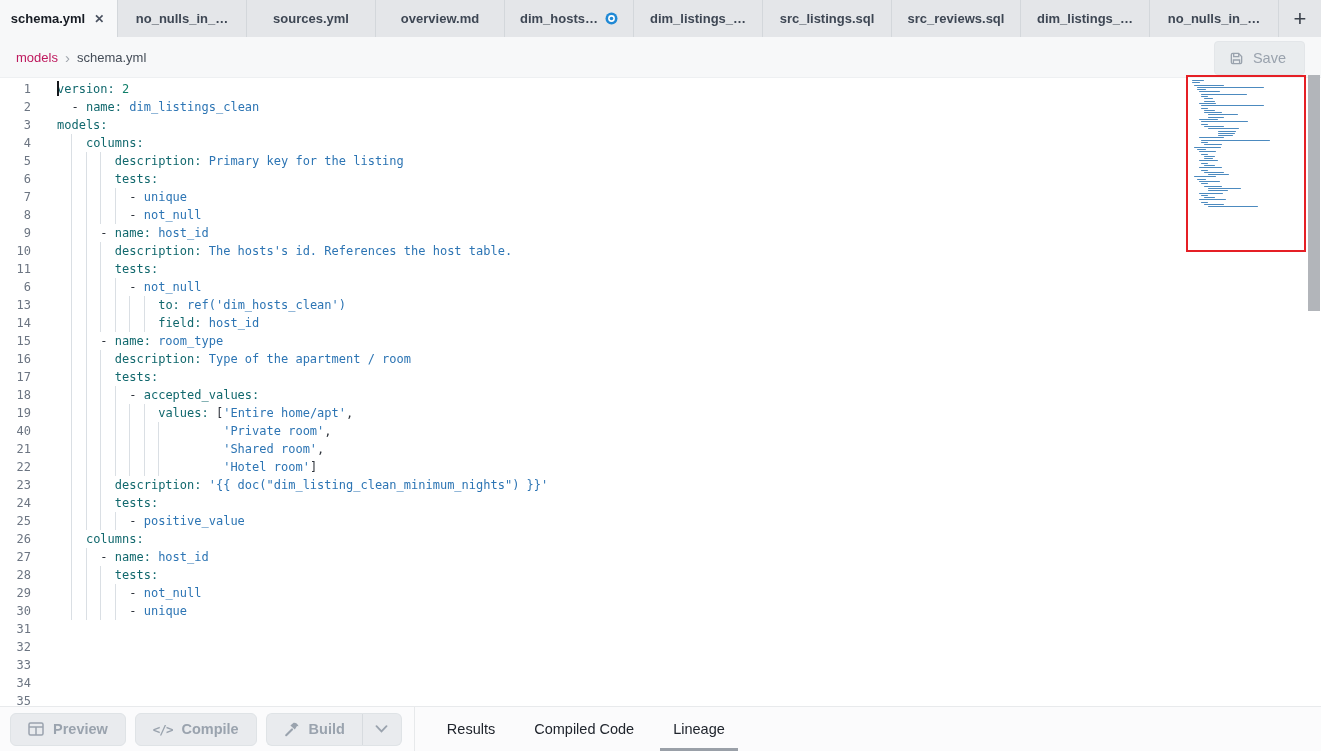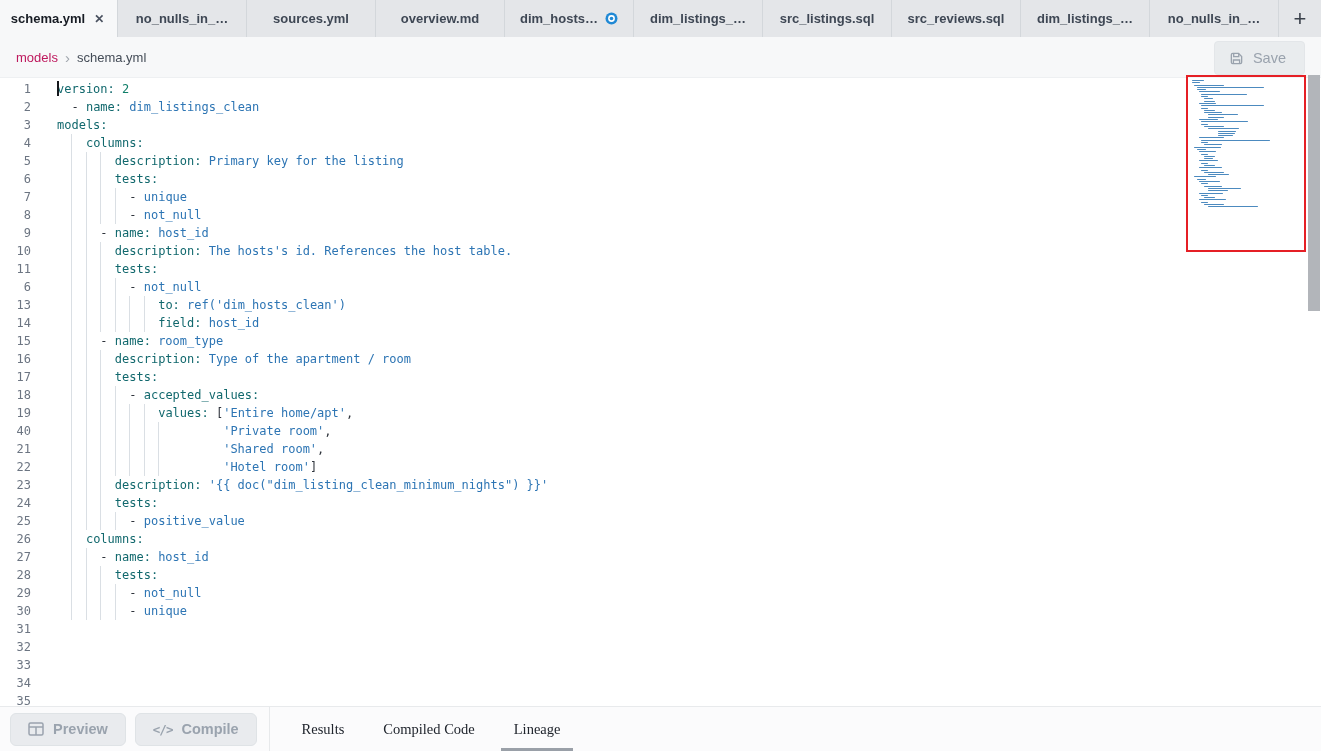--- a/index.html
+++ b/index.html
@@ -76,21 +76,21 @@
   .btn-group { display:flex; }
   .btn-group .btn.main { border-radius:6px 0 0 6px; border-right:none; }
   .btn-split {
     height:33px; width:40px; background:#e9ebee; border:1px solid #dfe3e6; border-left:1px solid #d7dbdf;
     border-radius:0 6px 6px 0; display:flex; align-items:center; justify-content:center; cursor:default;
   }
   .bb-divider { width:1px; align-self:stretch; background:#e7e9eb; margin-left:12px; }
   .bb-tabs { display:flex; align-items:stretch; height:45px; margin-left:31px; gap:37px; }
   .bb-tab {
     position:relative; display:flex; align-items:center; font-size:14.5px; color:#20252d;
-    cursor:pointer; padding:0 1px;font-family:Liberation Serif, serif;
+    cursor:pointer; padding:0 1px;
   }
   .bb-tab .underline { position:absolute; left:-12px; right:-12px; bottom:0; height:4px; background:#9aa0a8; }
 
   .icn { display:inline-flex; align-items:center; justify-content:center; }
   .code-glyph { font-family:"DejaVu Sans Mono", monospace; font-size:12.5px; font-weight:700; letter-spacing:-1px; }
 </style>
 </head>
 <body>
 
 <div class="tabbar">
@@ -293,20 +293,38 @@
             <path d="M1 5 H15"></path>
             <path d="M8 5 V13"></path>
           </svg>
         </span>
         <span>Preview</span>
       </div>
       <div class="btn">
         <span class="icn code-glyph" style="color: rgb(154, 163, 174);">&lt;/&gt;</span>
         <span>Compile</span>
       </div>
+      <div class="btn-group">
+        <div class="btn main">
+          <span class="icn">
+            <svg width="16" height="16" viewBox="0 0 16 16">
+              <path d="M2.2 14.2 L8 8.4" stroke="#9aa3ae" stroke-width="2.1" stroke-linecap="round"></path>
+              <path d="M6.4 4.6 L9.6 1.8 Q12.8 1.4 14.6 5.2 L13 5 L10.8 8.4 Z" fill="#9aa3ae"></path>
+            </svg>
+          </span>
+          <span>Build</span>
+        </div>
+        <div class="btn-split">
+          <span class="icn">
+            <svg width="13" height="8" viewBox="0 0 13 8" fill="none" stroke="#9aa3ae" stroke-width="1.8" stroke-linecap="round">
+              <path d="M1.5 1.2 L6.5 6.4 L11.5 1.2"></path>
+            </svg>
+          </span>
+        </div>
+      </div>
     </div>
   <div class="bb-divider"></div>
   <div class="bb-tabs">
       <div class="bb-tab">
         <span>Results</span>
       </div>
       <div class="bb-tab">
         <span>Compiled Code</span>
       </div>
       <div class="bb-tab">

